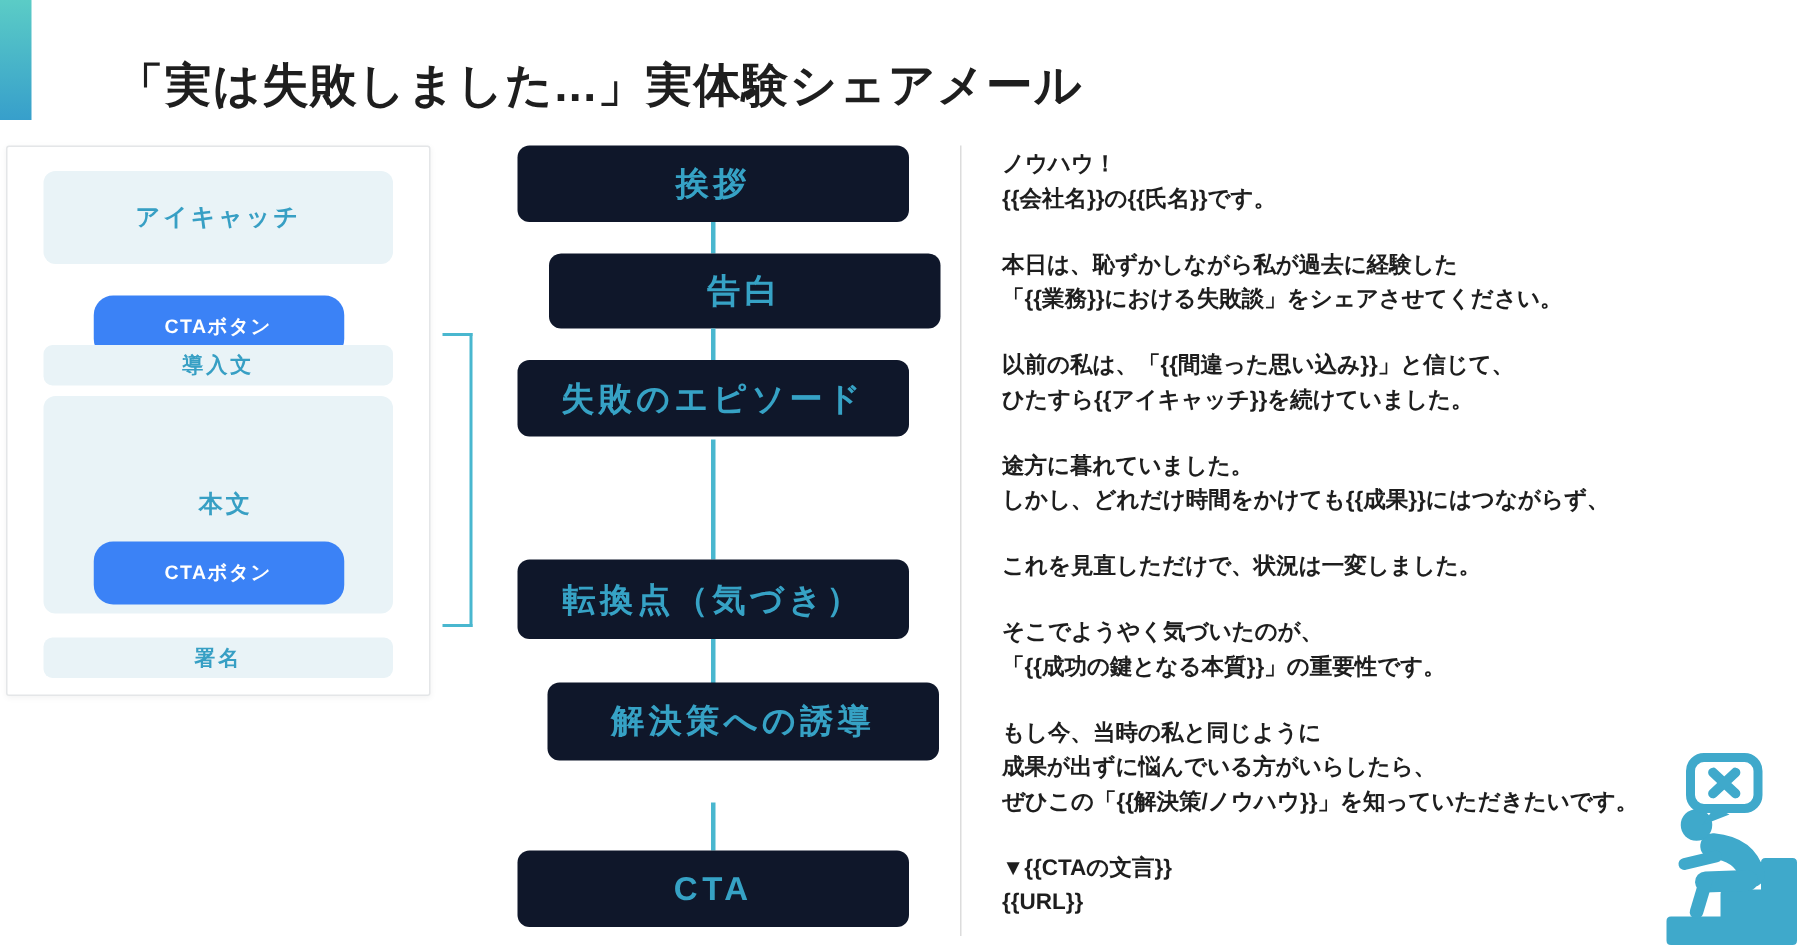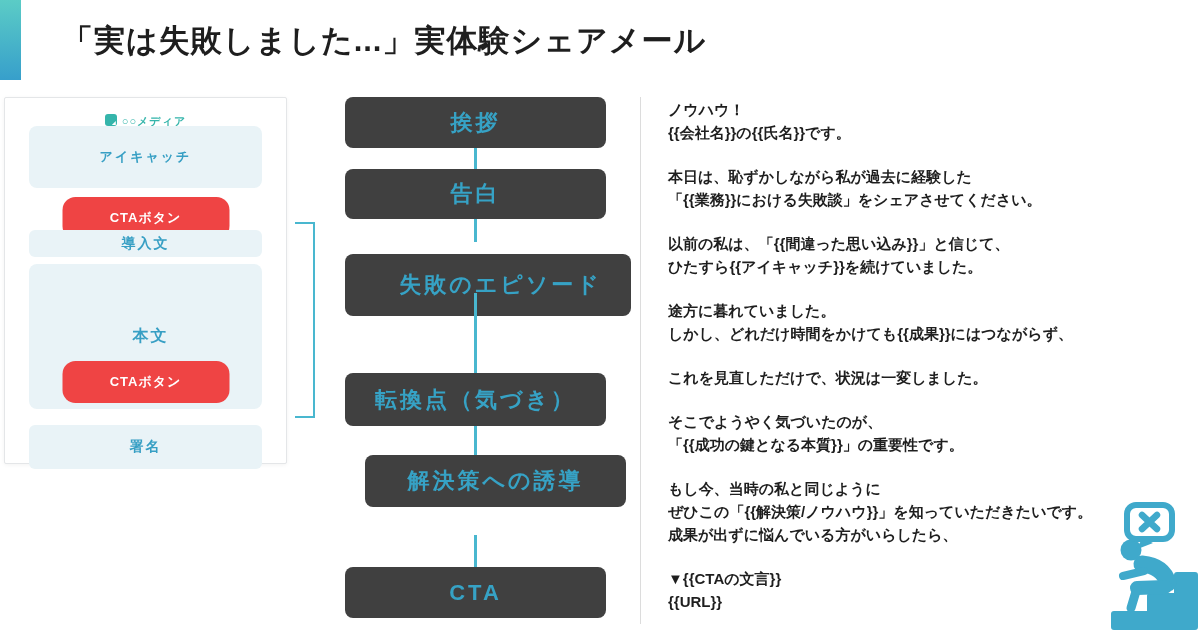--- a/index.html
+++ b/index.html
@@ -2,50 +2,50 @@
 <html><head>
 <meta charset="utf-8">
 <style>
   html,body{margin:0;padding:0;background:#fff;}
   .canvas{position:relative;width:1200px;height:630px;background:#ffffff;overflow:hidden;
           font-family:"Liberation Sans","DejaVu Sans",sans-serif;}
 
   
   .accent{position:absolute;left:0;top:0;width:21px;height:80px;
           background:linear-gradient(180deg,#5BCCC6 0%,#379FCB 100%);}
-  .title{position:absolute;left:62px;top:20px;margin:0;font-size:31px;font-weight:bold;
+  .title{position:absolute;left:62px;top:20px;margin:16px;font-size:31px;font-weight:bold;
          color:#1E1E1E;letter-spacing:1px;white-space:nowrap;}
 
   
   .panel{position:absolute;left:4px;top:97px;width:281px;height:365px;background:#fff;
          border:1px solid #E4E6E8;border-radius:2px;box-shadow:0 1px 4px rgba(0,0,0,.05);}
   .brand{position:absolute;top:16px;left:0;right:0;display:flex;
          justify-content:center;gap:5px;}
   .brand-icon{width:12px;height:12px;background:#35B5AB;border-radius:3px;position:relative;}
   .brand-icon::after{content:"";position:absolute;right:1px;bottom:1px;width:4px;height:4px;
          background:#fff;clip-path:polygon(100% 0,100% 100%,0 100%);}
   .brand-label{font-size:11px;font-weight:bold;color:#35B5AB;letter-spacing:1px;}
   .wf-box{position:absolute;left:24px;width:233px;background:#E9F3F7;border-radius:8px;
           display:flex;align-items:center;justify-content:center;color:#379FC4;font-weight:bold;}
-  .eyecatch{top:28px;height:62px;font-size:13px;letter-spacing:2px;}
+  .eyecatch{top:16px;height:62px;font-size:16px;letter-spacing:2px;}
   .intro{top:132px;height:27px;font-size:14px;border-radius:6px;letter-spacing:2px;}
   .bodybox{top:166px;height:145px;font-size:16px;letter-spacing:2px;}
-  .signature{top:327px;height:44px;font-size:14px;border-radius:6px;letter-spacing:2px;}
+  .signature{top:327px;height:27px;font-size:14px;border-radius:6px;letter-spacing:2px;}
   .pill{position:absolute;left:50%;transform:translateX(-50%);width:167px;height:42px;
-        border-radius:13px;background:#ef4444;color:#fff;font-size:13px;font-weight:bold;
+        border-radius:13px;background:#3b82f6;color:#fff;font-size:13px;font-weight:bold;
         display:flex;align-items:center;justify-content:center;letter-spacing:1px;white-space:nowrap;}
   .pill-top{top:99px;}
   .pill-bottom{bottom:6px;}
 
   
   .bracket{position:absolute;left:295px;top:222px;width:18px;height:192px;
            border-top:2px solid #49B7CF;border-right:2px solid #49B7CF;border-bottom:2px solid #49B7CF;}
 
   
-  .step{position:absolute;left:345px;width:261px;background:#404040;border-radius:8px;
+  .step{position:absolute;left:345px;width:261px;background:#0f172a;border-radius:8px;
         display:flex;align-items:center;justify-content:center;color:#36A2C5;font-weight:bold;
         font-size:22px;letter-spacing:3px;white-space:nowrap;}
   .conn{position:absolute;left:474px;width:3px;background:#49B7CF;}
 
   
   .vdivider{position:absolute;left:640px;top:97px;width:1px;height:527px;background:#DCDCDC;}
 
   
   .email-text{position:absolute;left:668px;top:98px;width:460px;color:#1E1E1E;
               font-size:15px;font-weight:bold;line-height:23px;}
@@ -76,23 +76,23 @@
       <div class="pill pill-bottom">CTAボタン</div>
     </div>
     <div class="wf-box signature">署名</div>
   </section>
 
   <div class="bracket"></div>
 
   <div>
     <div class="step" style="top:97px;height:51px;">挨拶</div>
     <div class="conn" style="top:148px;height:21px;"></div>
-    <div class="step" style="top:169px;height:50px;">告白</div>
+    <div class="step" style="top:169px;height:50px;margin-left:21px;">告白</div>
     <div class="conn" style="top:219px;height:23px;"></div>
-    <div class="step" style="top:254px;height:62px;padding-left:25px;">失敗のエピソード</div>
+    <div class="step" style="top:240px;height:51px;">失敗のエピソード</div>
     <div class="conn" style="top:293px;height:80px;"></div>
     <div class="step" style="top:373px;height:53px;">転換点（気づき）</div>
     <div class="conn" style="top:426px;height:57px;"></div>
     <div class="step" style="top:455px;height:52px;margin-left:20px;">解決策への誘導</div>
     <div class="conn" style="top:535px;height:32px;"></div>
     <div class="step" style="top:567px;height:51px;">CTA</div>
   </div>
 
   <div class="vdivider"></div>
 
@@ -115,22 +115,22 @@
     </p>
     <p>
       <span>これを見直しただけで、状況は一変しました。</span>
     </p>
     <p>
       <span>そこでようやく気づいたのが、</span>
       <span>「{{成功の鍵となる本質}}」の重要性です。</span>
     </p>
     <p>
       <span>もし今、当時の私と同じように</span>
+      <span>成果が出ずに悩んでいる方がいらしたら、</span>
       <span>ぜひこの「{{解決策/ノウハウ}}」を知っていただきたいです。</span>
-      <span>成果が出ずに悩んでいる方がいらしたら、</span>
     </p>
     <p>
       <span>▼{{CTAの文言}}</span>
       <span>{{URL}}</span>
     </p>
   </div>
 
   <svg class="person-icon" width="115" height="135" viewBox="0 0 115 135" xmlns="http://www.w3.org/2000/svg">
 
     <path fill="#3FA9CB" d="M29,114 h33 v-15 q0,-3 3,-3 h24 v-18 q0,-3 3,-3 h18 q3,0 3,3 v52 q0,3 -3,3 h-81 q-3,0 -3,-3 v-13 q0,-3 3,-3 z"></path>

